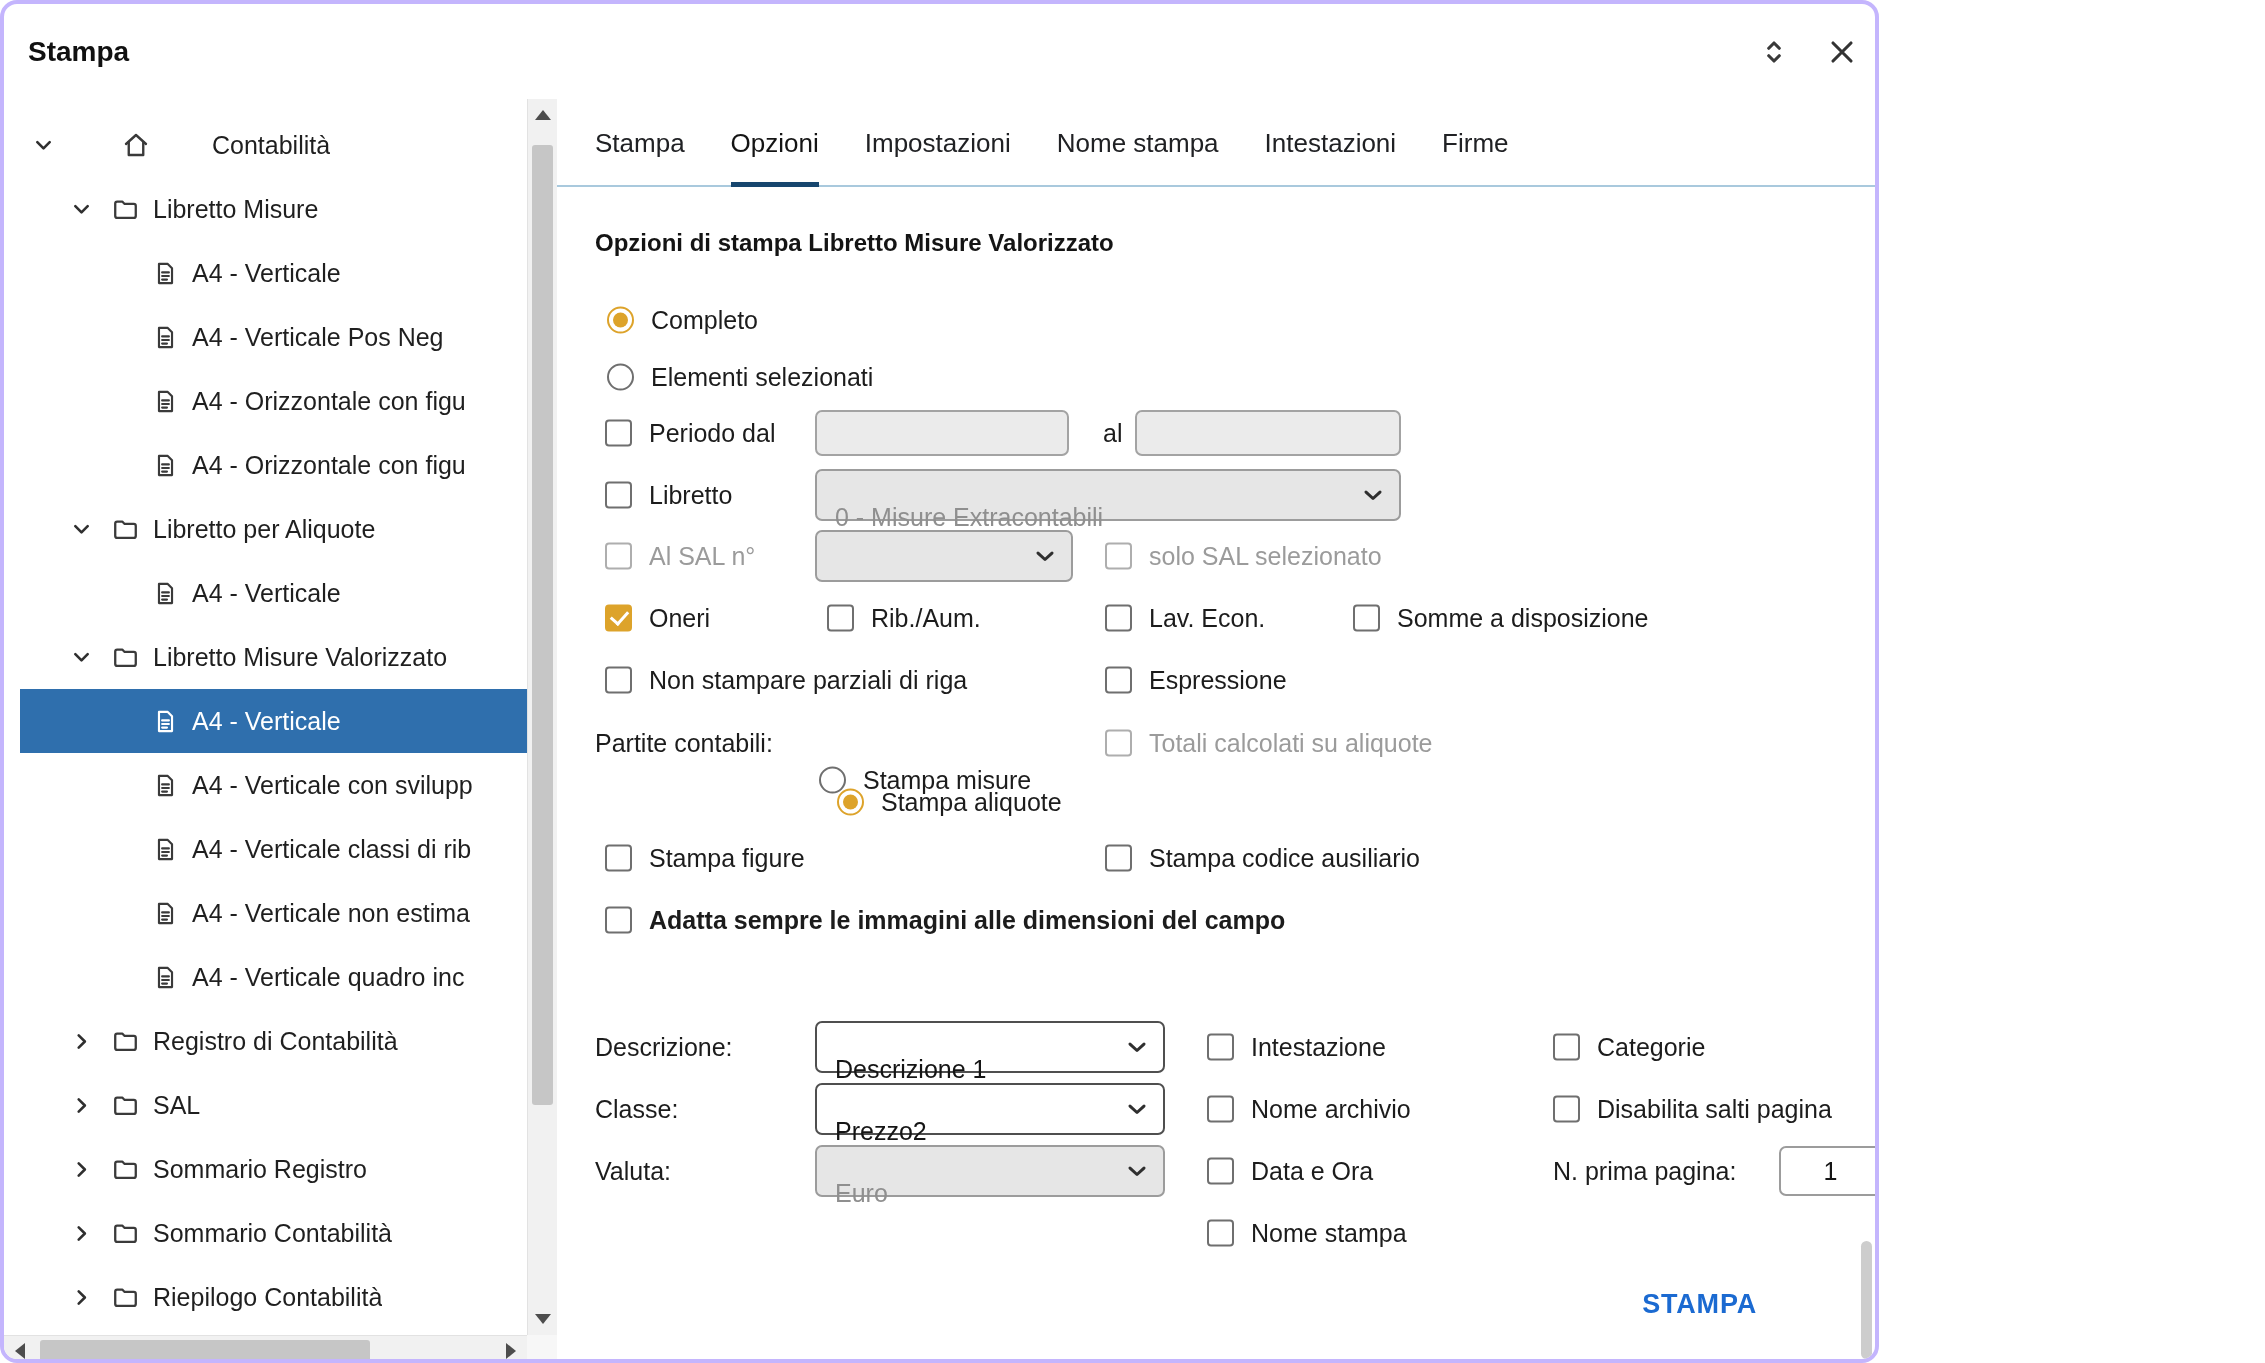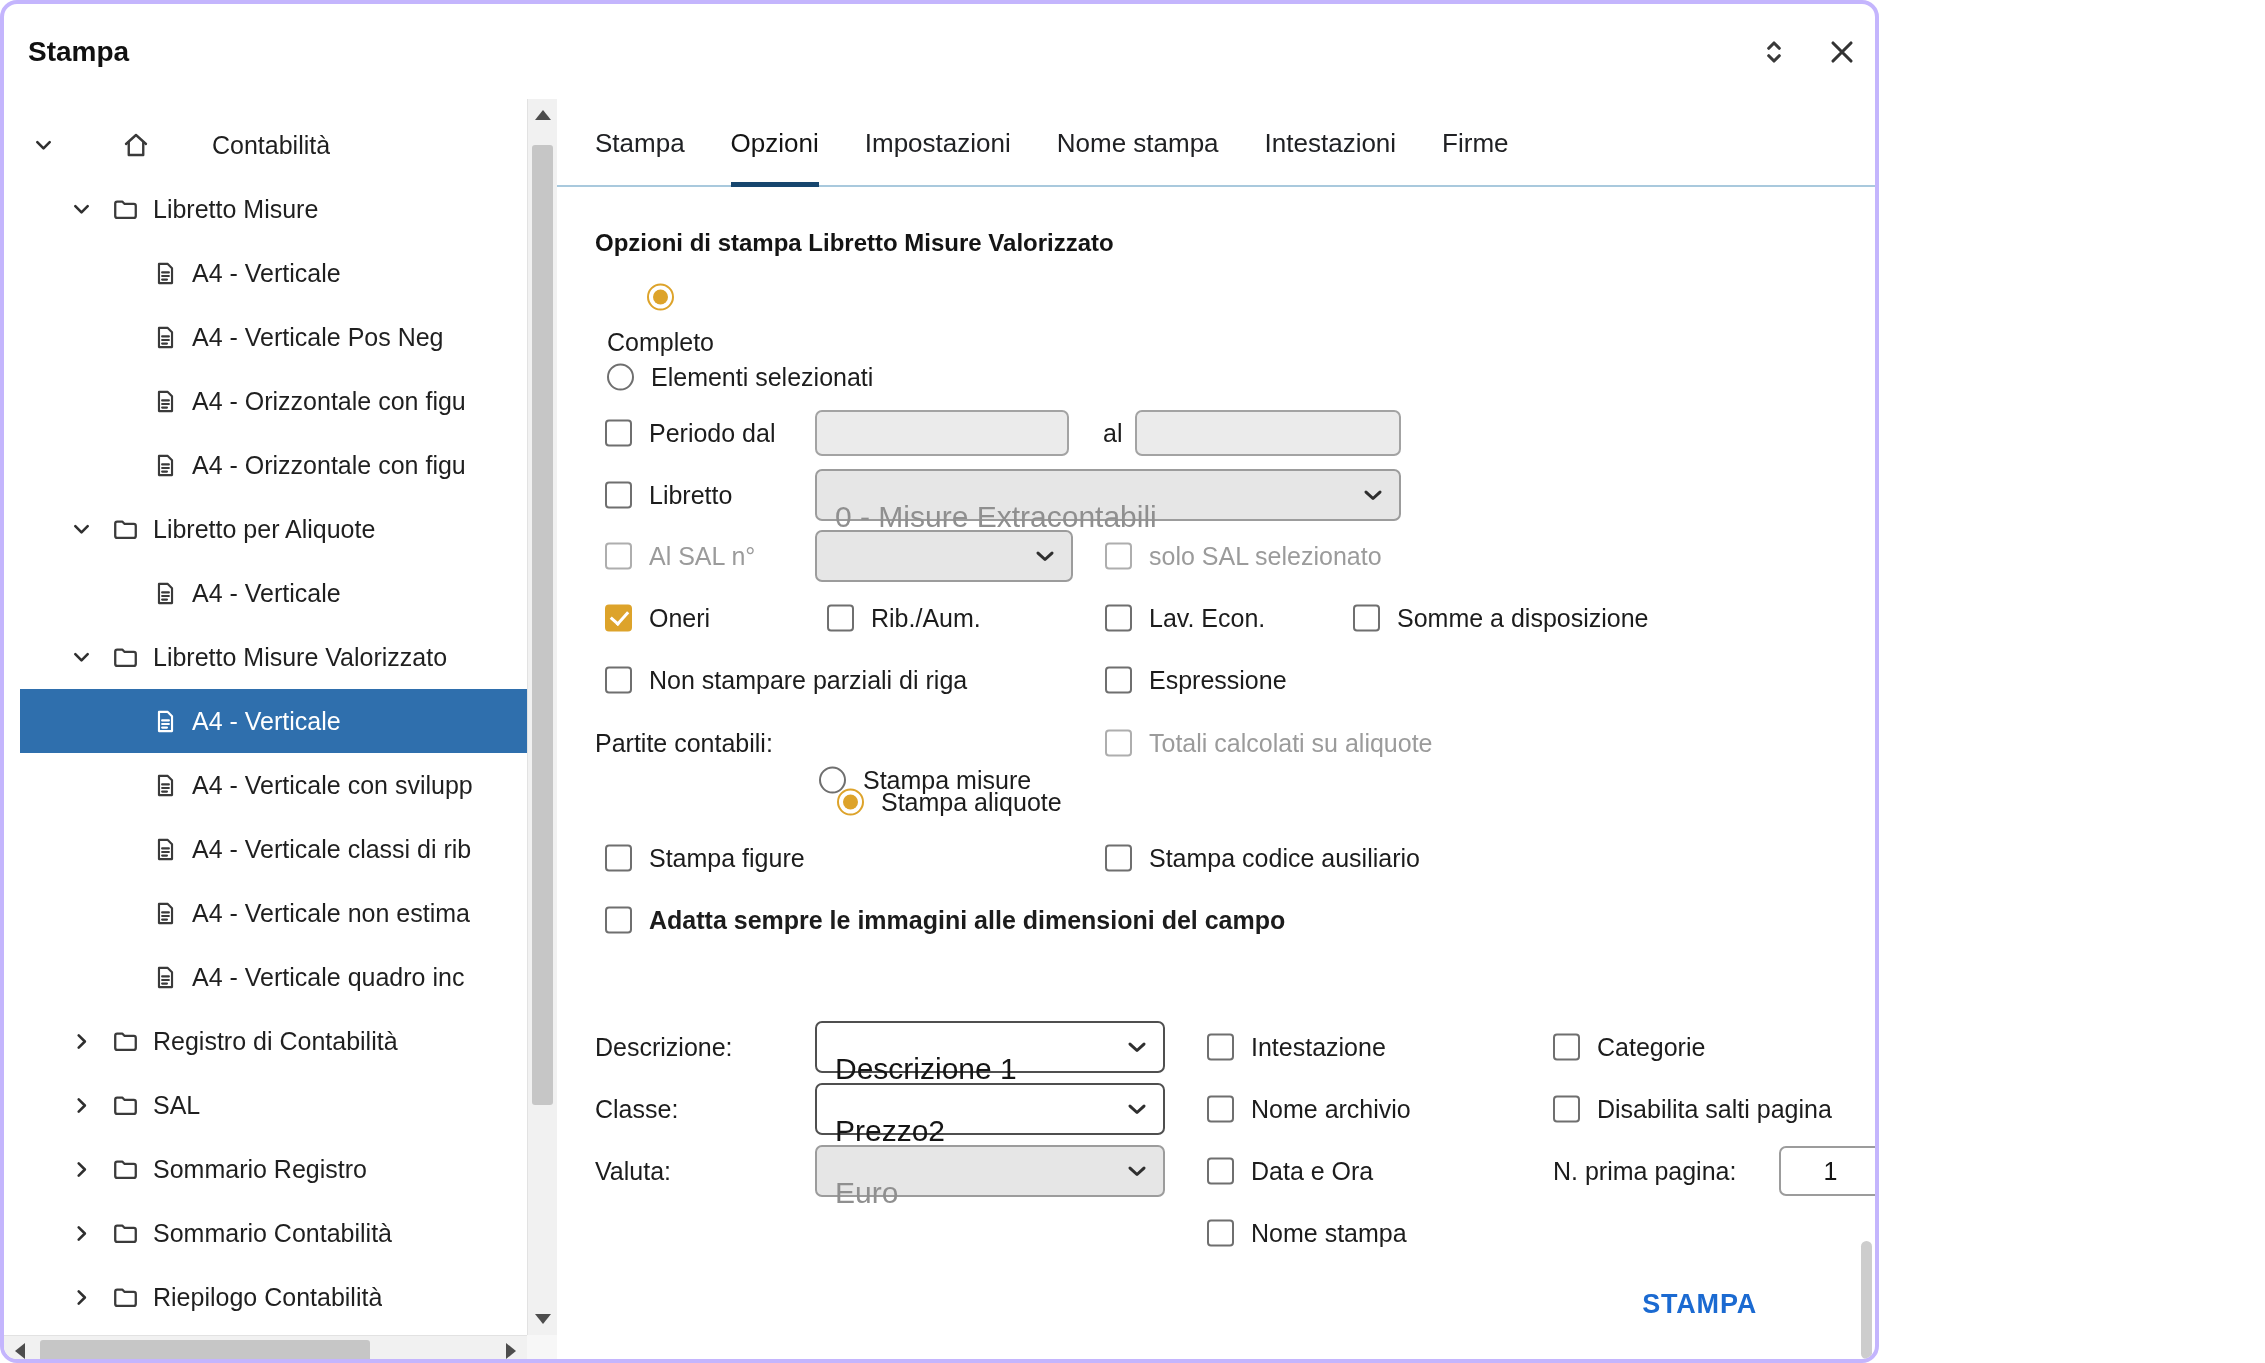--- a/index.html
+++ b/index.html
@@ -74,21 +74,21 @@
     background:#fff;flex:none;}
   .radio.selected{border-color:#dda32a;}
   .radio.selected::after{content:"";position:absolute;inset:4px;border-radius:50%;background:#dda32a;}
 
   .text-input{position:absolute;transform:translateY(-50%);height:46px;background:#ebebeb;
     border:2px solid #a3a3a3;border-radius:7px;}
   .dropdown{position:absolute;transform:translateY(-50%);height:52px;display:flex;align-items:center;
     justify-content:space-between;padding:0 12px 0 18px;border:2px solid #4f4f4f;border-radius:7px;
     background:#fff;cursor:pointer;}
   .dropdown.disabled{background:#e6e6e6;border-color:#9c9c9c;}
-  .dd-value{font-size:30px;color:#151515;white-space:nowrap;overflow:hidden;margin-top:44px;}
+  .dd-value{font-size:25px;color:#151515;white-space:nowrap;overflow:hidden;margin-top:44px;}
   .dropdown.disabled .dd-value{color:#8f8f8f;}
   .dd-chev{display:flex;flex:none;margin-left:10px;}
   .num-input{position:absolute;transform:translateY(-50%);height:50px;width:103px;background:#fff;
     border:2px solid #9c9c9c;border-radius:7px;display:flex;align-items:center;justify-content:center;
     font-size:25px;color:#151515;}
   .print-btn{position:absolute;transform:translateY(-50%);font-size:27px;font-weight:700;
     color:#1b6ad1;letter-spacing:0.8px;cursor:pointer;}
 </style>
 </head>
 <body>
@@ -355,21 +355,21 @@
           <div class="tab">Nome stampa</div>
           <div class="tab">Intestazioni</div>
           <div class="tab">Firme</div>
         </div>
 
       <div class="content">
 
         <div class="heading" style="left:38px;top:42px;">Opzioni di stampa Libretto Misure Valorizzato</div>
 
         <div class="row" style="top:133px;">
-          <label class="ctrl" style="left:50px;flex-direction:column;">
+          <label class="ctrl" style="left:50px;">
             <span class="radio selected"></span>
             <span class="lbl">Completo</span>
           </label>
         </div>
 
         <div class="row" style="top:190px;">
           <label class="ctrl" style="left:50px;">
             <span class="radio"></span>
             <span class="lbl">Elementi selezionati</span>
           </label>

